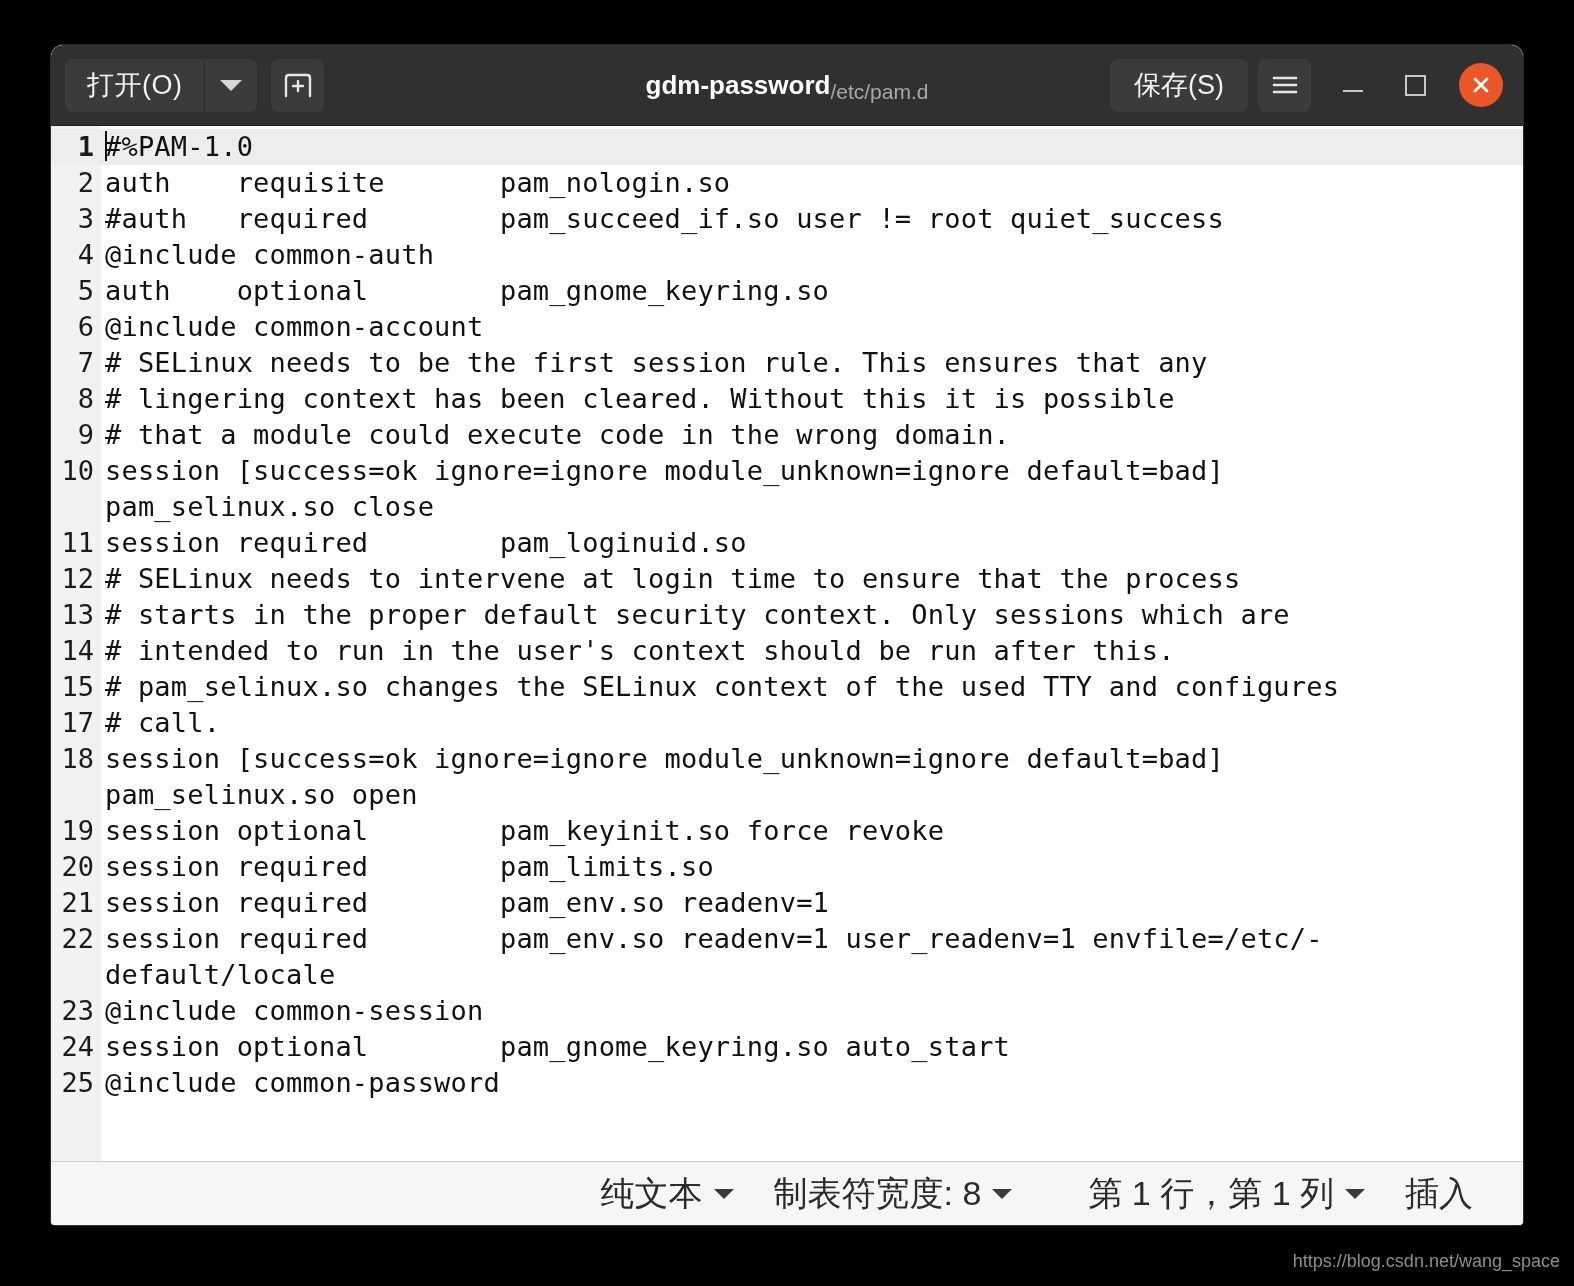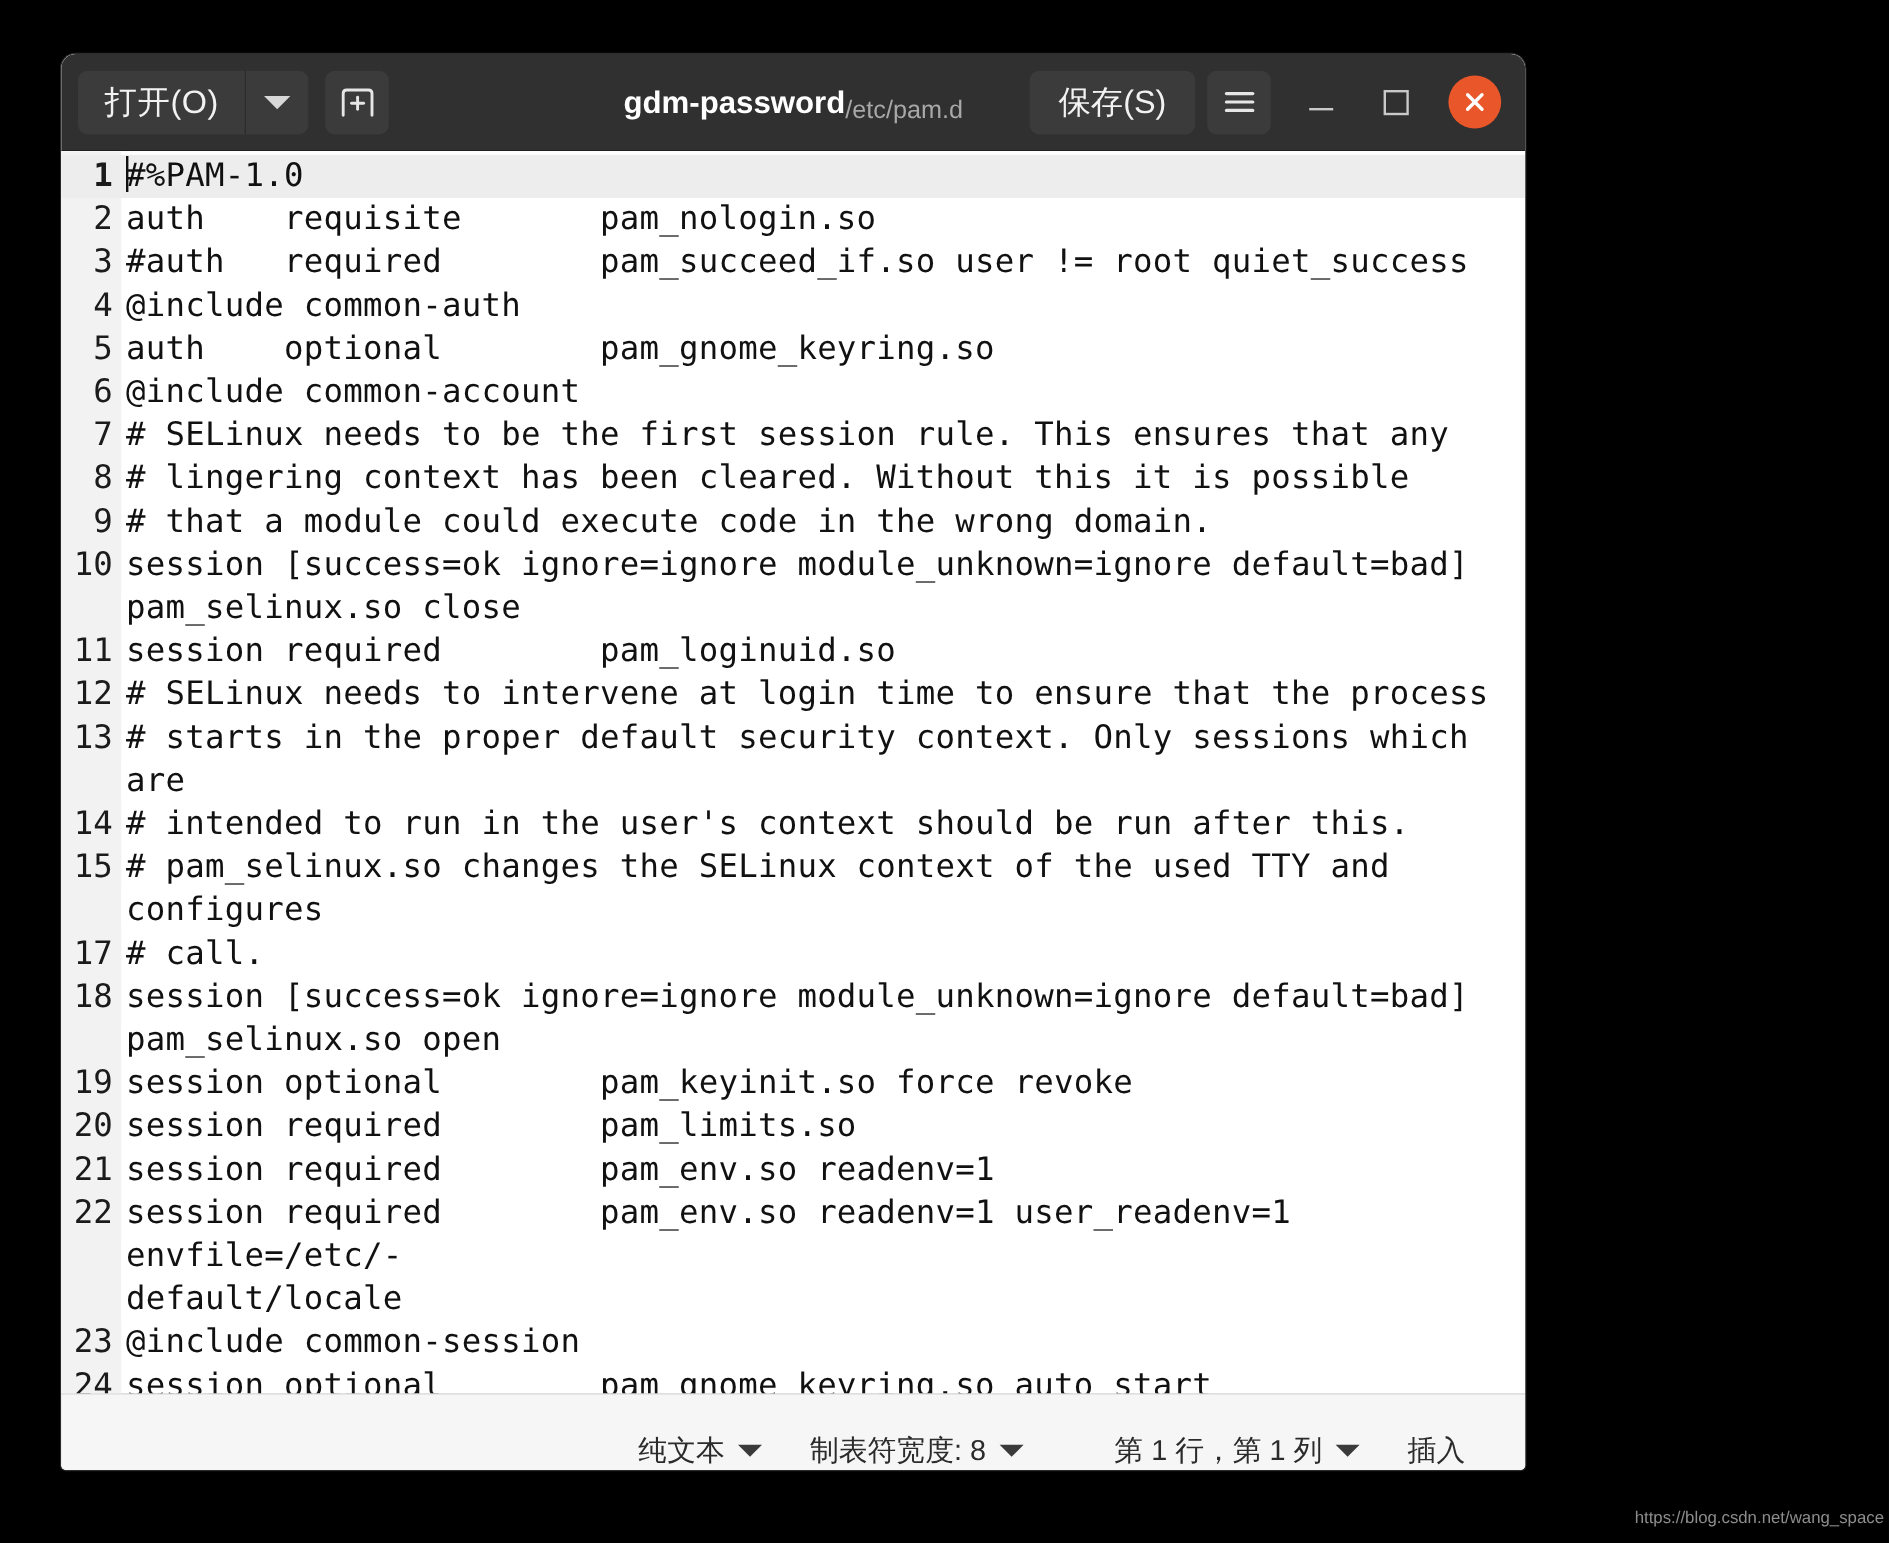--- a/index.html
+++ b/index.html
@@ -17,21 +17,21 @@
     width: 1574px;
     height: 1286px;
     background: #000000;
   }
 
   
   .window {
     position: absolute;
     left: 51px;
     top: 45px;
-    width: 1220px;
+    width: 1472px;
     height: 1180px;
     border-radius: 12px 12px 4px 4px;
     background: #ffffff;
     overflow: hidden;
     display: flex;
     flex-direction: column;
     box-shadow: 0 0 0 1px #2b2b2b;
   }
 
   
@@ -260,25 +260,25 @@
     margin-right: -2px;
   }
 
   
   .statusbar {
     flex: 0 0 64px;
     height: 64px;
     background: #f6f6f6;
     border-top: 1px solid #cfcfcf;
     display: flex;
-    align-items: flex-end;
+    align-items: center;
     justify-content: flex-end;
     padding-right: 30px;
     gap: 0;
-    font-size: 24px;
+    font-size: 34px;
     color: #2b2b2b;
   }
 
   .sb-item {
     display: flex;
     align-items: center;
     gap: 11px;
     padding: 0 20px;
     white-space: nowrap;
   }
@@ -288,24 +288,24 @@
     border-left: 10px solid transparent;
     border-right: 10px solid transparent;
     border-top: 10px solid #3a3a3a;
   }
 
   .sb-spacer { width: 36px; }
 
   
   .watermark {
     position: absolute;
-    right: 4px;
+    right: 14px;
     bottom: 14px;
     color: #8d8d8d;
-    font-size: 14px;
+    font-size: 18px;
     font-family: "Liberation Sans", sans-serif;
   }
 </style>
 </head>
 <body>
 
 <div id="root">
 
   <div class="window">
 

